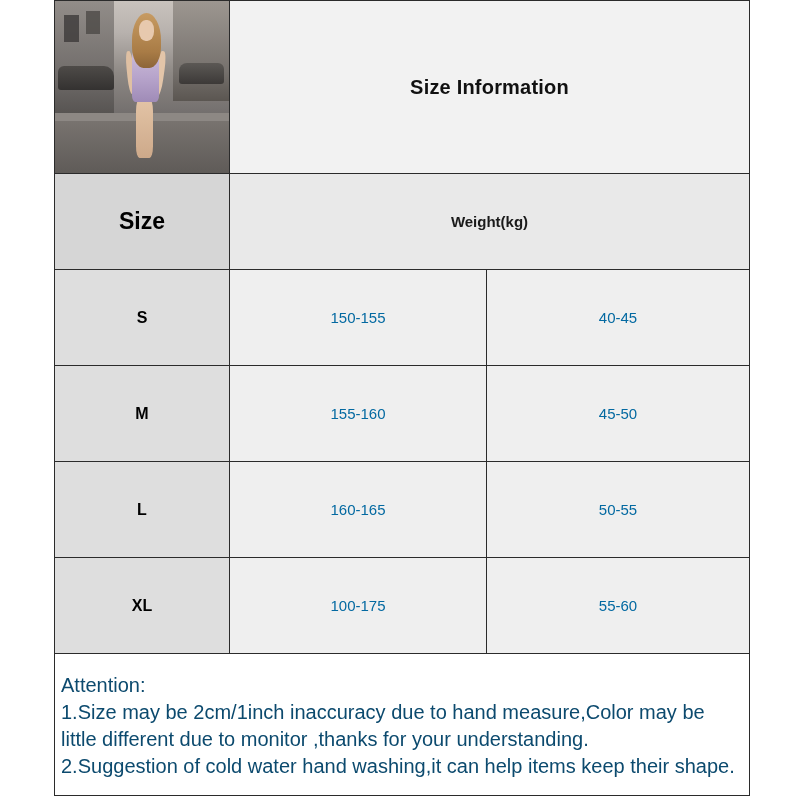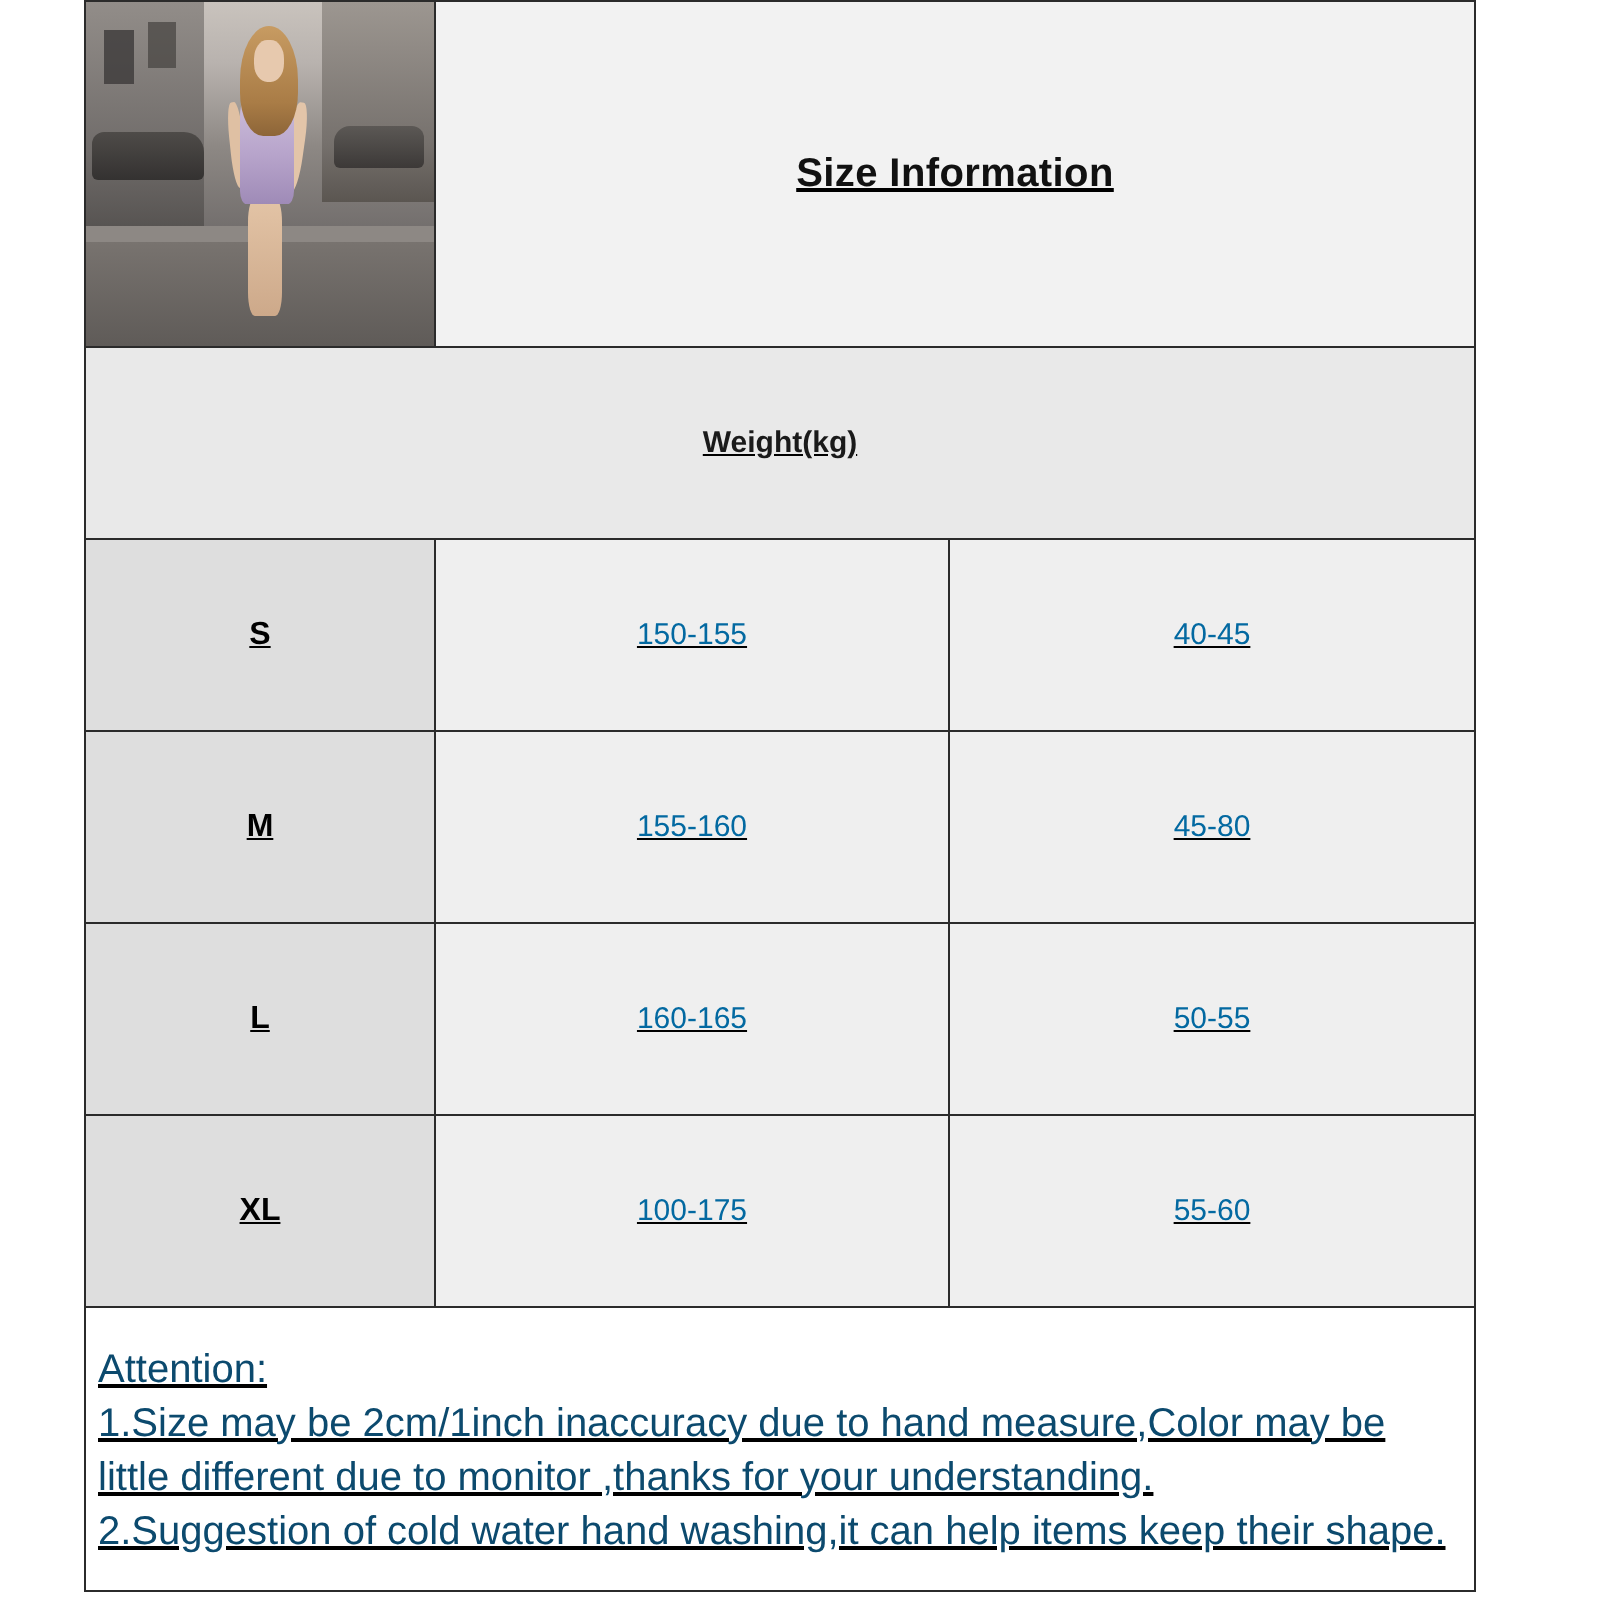--- a/index.html
+++ b/index.html
@@ -16,30 +16,29 @@
   }
   .page {
     position: relative;
     width: 800px;
     height: 800px;
     background: #ffffff;
     box-sizing: border-box;
   }
   .sheet {
     position: absolute;
-    left: 42px;
+    left: 54px;
     top: 0px;
     width: 696px;
     height: 796px;
     border: 1px solid #2b2b2b;
     box-sizing: border-box;
     display: flex;
     flex-direction: column;
     background: #ffffff;
-    text-decoration: underline;
   }
 
   
   .header-row {
     display: flex;
     height: 173px;
     border-bottom: 1px solid #2b2b2b;
     box-sizing: border-box;
   }
   .photo-cell {
@@ -232,20 +231,23 @@
         <div class="green-mark"></div>
       </div>
       <div class="title-cell">
         <span class="title-text">Size Information</span>
       </div>
     </div>
 
     <div class="table">
 
       <div class="trow head">
+        <div class="cell c-size">
+          <span class="head-size-text">Size</span>
+        </div>
         <div class="cell c-w">
           <span class="head-text">Weight(kg)</span>
         </div>
       </div>
 
       <div class="trow body">
         <div class="cell c-size">
           <span class="size-label">S</span>
         </div>
         <div class="cell c-h">
@@ -257,21 +259,21 @@
       </div>
 
       <div class="trow body">
         <div class="cell c-size">
           <span class="size-label">M</span>
         </div>
         <div class="cell c-h">
           <span class="val">155-160</span>
         </div>
         <div class="cell c-w">
-          <span class="val">45-80</span>
+          <span class="val">45-50</span>
         </div>
       </div>
 
       <div class="trow body">
         <div class="cell c-size">
           <span class="size-label">L</span>
         </div>
         <div class="cell c-h">
           <span class="val">160-165</span>
         </div>

